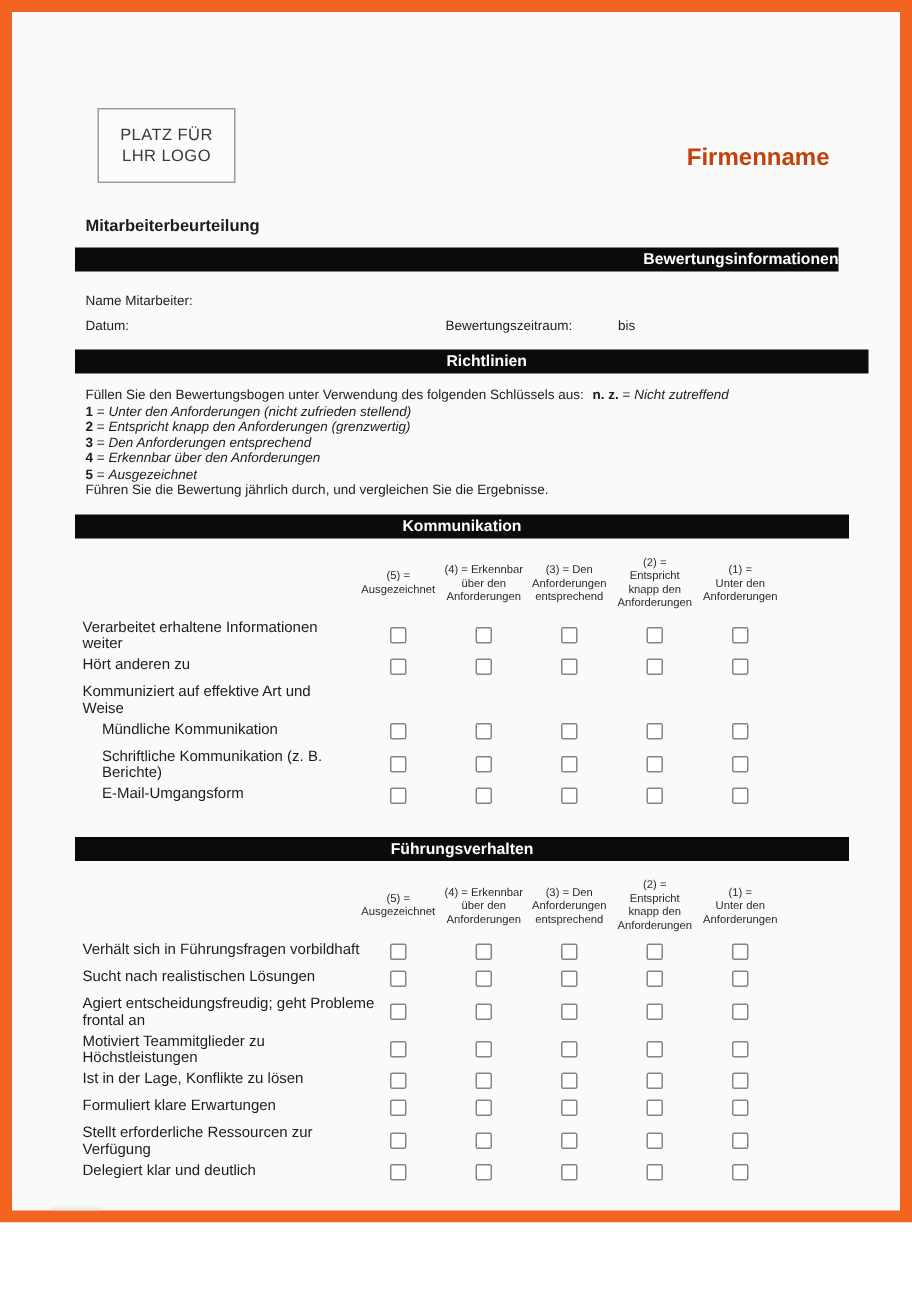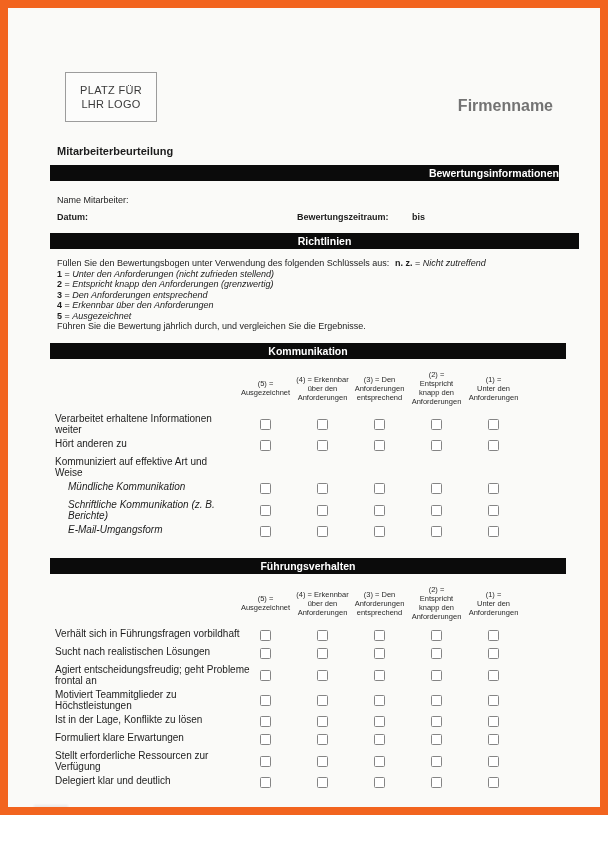--- a/index.html
+++ b/index.html
@@ -13,34 +13,34 @@
     color:#1c1c1c;
     overflow:hidden;
   }
   
   .logo-box {
     position:absolute; left:57px; top:64px; width:90px; height:48px;
     border:1px solid #9c9c9c; background:#fcfcfb;
     display:flex; flex-direction:column; align-items:center; justify-content:center;
     font-size:11px; line-height:14px; letter-spacing:.3px; color:#3a3a3a;
   }
-  .company { position:absolute; top:89px; right:47px; font-size:16px; font-weight:bold; color:#737373; }
+  .company { position:absolute; top:89px; right:47px; font-size:16px; font-weight:bold; color:#c2410c; }
   .form-title { position:absolute; left:49px; top:137px; font-size:11px; font-weight:bold; }
 
   .bar {
     background:#0b0b0b; color:#ffffff; font-weight:bold;
     font-size:10.5px; text-align:center; height:16px; line-height:16px;
   }
   .bar-abs { position:absolute; left:42px; width:509px; }
   #bar-info { top:157px;text-align:right; }
   #bar-richtlinien { top:225px;padding-left:20px; }
 
   
   .info-fields { position:absolute; left:49px; top:187px; width:502px; font-size:9px; }
-  .if-line2 { position:relative; margin-top:7px; height:11px;font-weight:bold; }
+  .if-line2 { position:relative; margin-top:7px; height:11px; }
   .f-period { position:absolute; left:240px; top:0; }
   .f-bis { position:absolute; left:355px; top:0; }
 
   
   .guidelines { position:absolute; left:49px; top:250px; width:503px; font-size:9px; line-height:10.5px; }
   .gl-intro { position:relative; }
   .gl-na { position:absolute; left:338px; top:0; white-space:nowrap; }
   .gl-keys { }
   .guidelines i { font-style:italic; }
   .guidelines b { font-weight:bold; }
@@ -51,21 +51,21 @@
   .rating-section.s1 { top:550px; }
   .rating-table { border-collapse:collapse; table-layout:fixed; margin:6px 0 0 5px; width:467px; }
   .rating-table th, .rating-table td { padding:0; }
   .rating-table thead th { height:46px; vertical-align:middle; }
   .colhead {
     font-size:7.5px; font-weight:normal; line-height:9px;
     white-space:pre; text-align:center; color:#2a2a2a;
   }
   td.lbl { vertical-align:top; padding:2px 0 1px 0; font-size:10px; line-height:11px;margin-top:48px; }
   td.lbl .lt { white-space:pre; display:block; }
-  td.lbl.sub { padding-left:13px; font-style:italic; }
+  td.lbl.sub { padding-left:13px; }
   td.cbc { text-align:center; vertical-align:middle; }
   .cb {
     display:inline-block; width:11px; height:11px; box-sizing:border-box;
     border:1px solid #858585; background:#ffffff; border-radius:1.5px; vertical-align:middle;
   }
 
   
   .footer {
     position:absolute; left:0; top:804px; width:100%;
     text-align:center; font-size:9px; font-style:italic; color:#2a2a2a;margin-left:31px;

